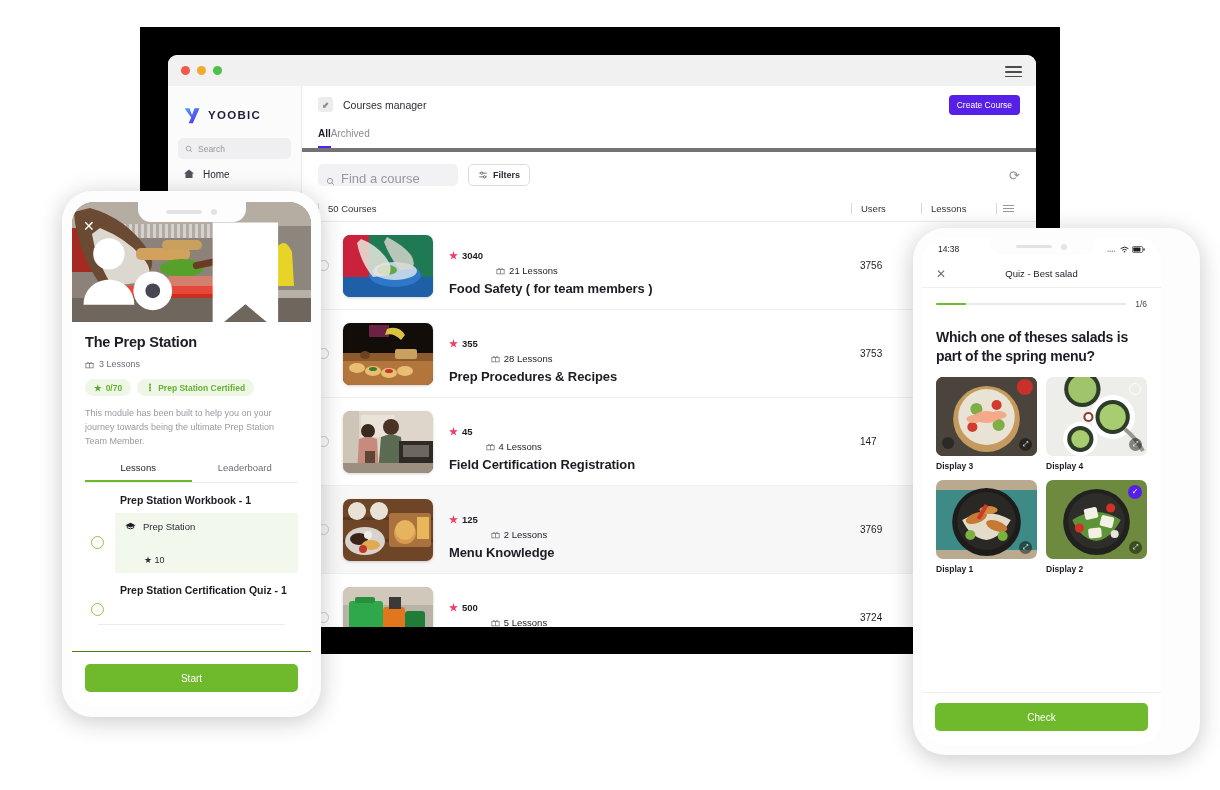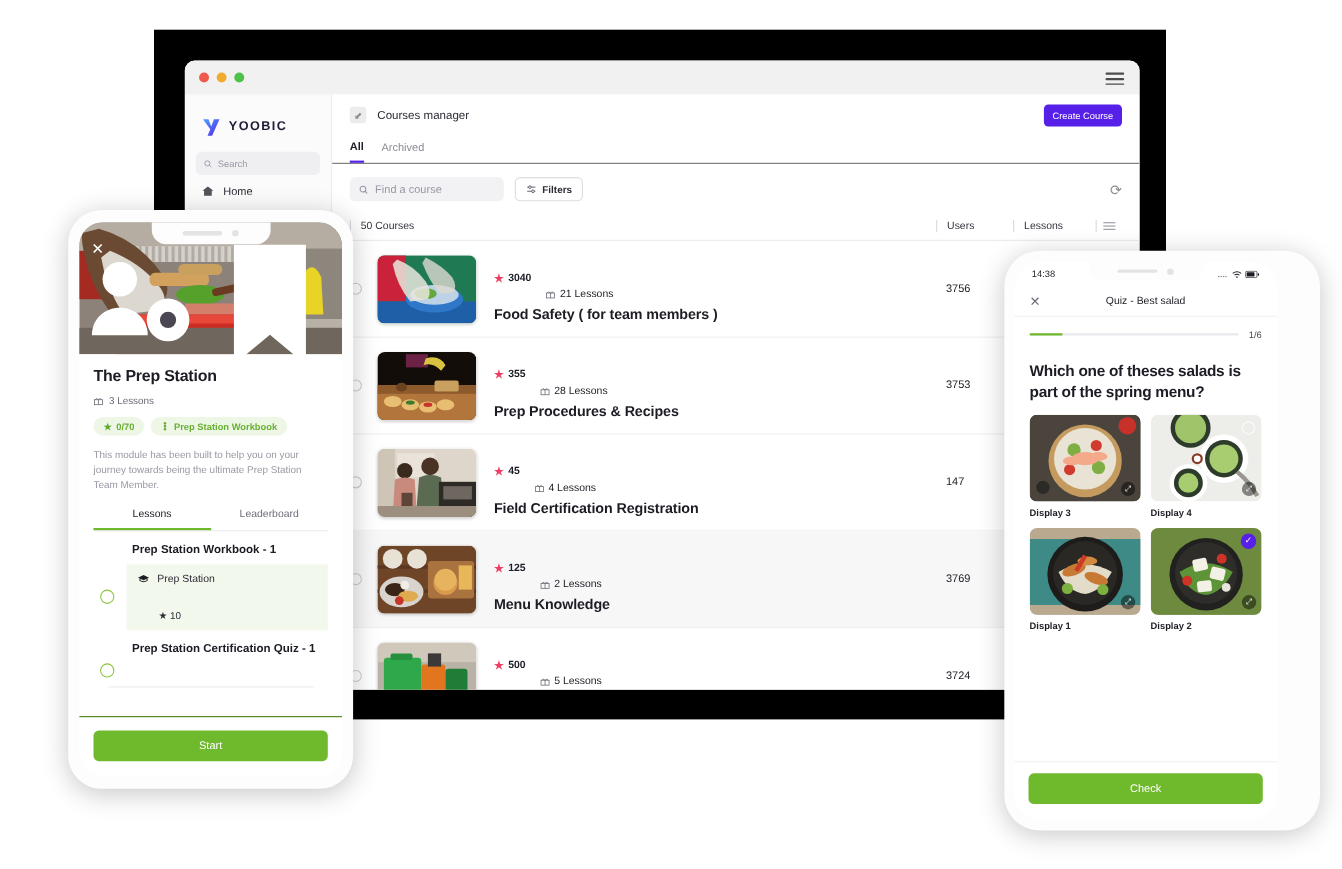--- a/index.html
+++ b/index.html
@@ -71,29 +71,29 @@
     width: 15px; height: 15px; border-radius: 3px; background: #ececec;
     display: flex; align-items: center; justify-content: center;
     color: #8e8e8e; font-size: 9px;
   }
   .page-title { font-size: 10.5px; color: #2d2a35; }
   .create-btn {
     margin-left: auto; background: #5720e8; color: #fff;
     font-size: 8.5px; padding: 5px 8px; border-radius: 4px; border: none;
     font-family: inherit; cursor: pointer;
   }
-  .tabs { display: flex; gap: 16px; padding: 0 16px; border-bottom: 1px solid #737373; align-items: center; }
+  .tabs { display: flex; padding: 0 16px; border-bottom: 4px solid #737373; }
   .tab { font-size: 10px; color: #8d8a95; padding: 5px 0 7px 0; cursor: pointer; }
   .tab.active { color: #1d1b24; font-weight: 700; border-bottom: 2.2px solid #5720e8; }
 
   .toolbar { display: flex; align-items: center; gap: 10px; padding: 12px 16px 10px 16px; }
   .find-box {
     background: #f2f1f4; border-radius: 5px; height: 22px; width: 140px;
-    display: flex; align-items: center; gap: 6px; padding: 0 8px;
-    font-size: 10px; color: #9a96a3;
+    display: flex; align-items: flex-end; gap: 6px; padding: 0 8px;
+    font-size: 13px; color: #9a96a3;
   }
   .filters-btn {
     border: 1px solid #dedce2; border-radius: 5px; height: 22px;
     display: flex; align-items: center; gap: 5px; padding: 0 9px;
     font-size: 9px; color: #2d2a35; font-weight: 700; background: #fff;
     font-family: inherit; cursor: pointer;
   }
   .refresh-icon { margin-left: auto; color: #8e8e8e; font-size: 13px; }
 
   
@@ -627,21 +627,21 @@
             <span class="cstar">★</span>
             <span>0/70</span>
           </div>
           <div class="chip">
             <svg width="8" height="9" viewBox="0 0 12 16">
               <circle cx="6" cy="3" r="2" fill="#66b032"></circle>
               <circle cx="6" cy="8" r="2" fill="#66b032"></circle>
               <circle cx="6" cy="13" r="2" fill="#66b032"></circle>
               <line x1="6" y1="3" x2="6" y2="13" stroke="#66b032" stroke-width="1"></line>
             </svg>
-            <span>Prep Station Workbook</span>
+            <span>Prep Station Certified</span>
           </div>
         </div>
 
         <div class="lp-desc">This module has been built to help you on your journey towards being the ultimate Prep Station Team Member.</div>
 
         <div class="lp-tabs">
           <div class="lp-tab active">Lessons</div>
           <div class="lp-tab">Leaderboard</div>
         </div>
 

